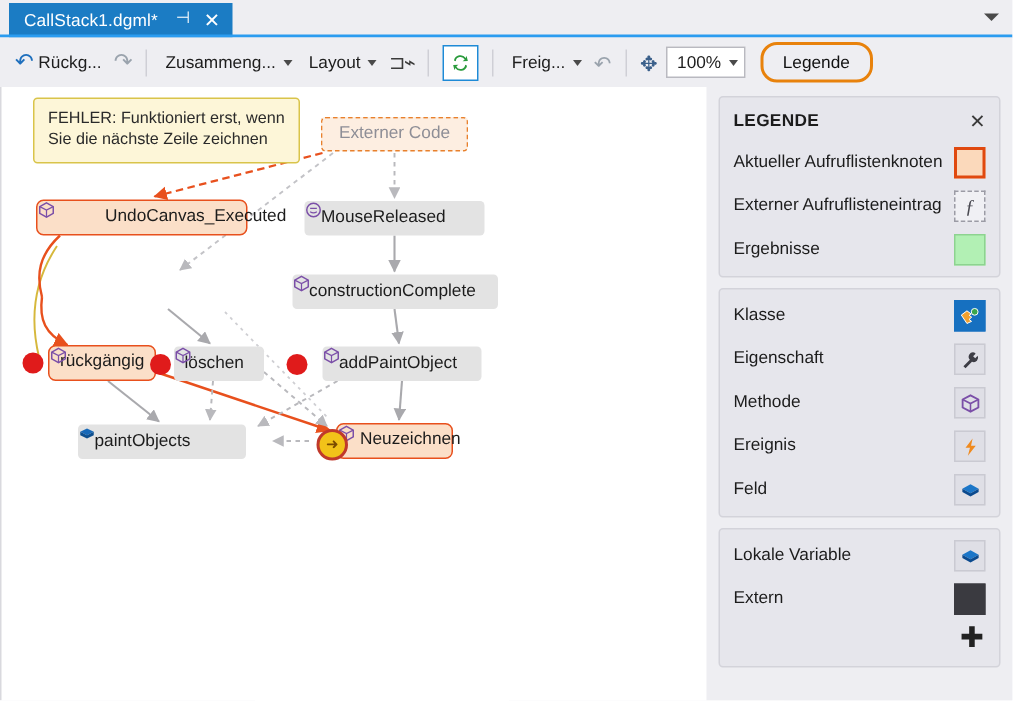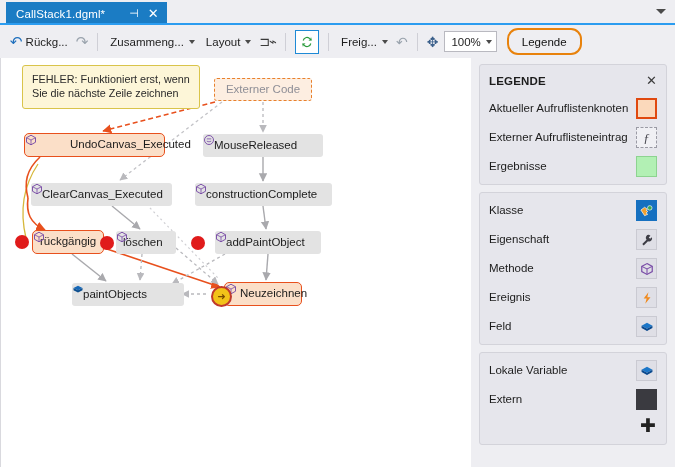--- a/index.html
+++ b/index.html
@@ -19,21 +19,21 @@
     background:#eeeef2;
   }
   .tab{
     position:absolute;left:6px;top:2px;height:23px;
     background:#1b7cc4;color:#ffffff;
     display:flex;align-items:center;
     padding:0 8px 0 10px;
     font-size:11.5px;
     white-space:nowrap;
   }
-  .tab-title{margin-right:24px;letter-spacing:.1px;}
+  .tab-title{margin-right:12px;letter-spacing:.1px;}
   .tab-pin{
     font-size:11px;color:#ffffff;margin-right:9px;
     display:inline-block;line-height:1;
     transform:translateY(-0.5px);
   }
   .tab-close{font-size:13px;color:#ffffff;line-height:1;font-weight:400;}
   .strip-rule{
     position:absolute;left:0;top:23px;width:675px;height:2px;background:#2b9cf0;
   }
   .chev-down{
@@ -312,29 +312,20 @@
     <div class="node plain" style="left:203px;top:76px;width:120px;">
       <span class="node-ico">
         <svg width="12" height="12" viewBox="0 0 16 16">
             <circle cx="8" cy="8" r="6" fill="none" stroke="#7b4fa8" stroke-width="1.3"></circle>
             <path d="M5 6.5h6M5 9.5q3 2 6 0" stroke="#7b4fa8" stroke-width="1.1" fill="none"></path>
           </svg>
       </span>
       <span class="node-label">MouseReleased</span>
     </div>
 
-    <div class="node plain" style="left:31px;top:125px;width:141px;">
-      <span class="node-ico">
-        <svg width="12" height="12" viewBox="0 0 16 16">
-            <path d="M8 1.6 14 5v6L8 14.4 2 11V5z" fill="none" stroke="#7b4fa8" stroke-width="1.3"></path>
-            <path d="M2 5l6 3 6-3M8 8v6.4" stroke="#7b4fa8" stroke-width="1.1" fill="none"></path>
-          </svg>
-      </span>
-      <span class="node-label">ClearCanvas_Executed</span>
-    </div>
 
     <div class="node plain" style="left:195px;top:125px;width:137px;">
       <span class="node-ico">
         <svg width="12" height="12" viewBox="0 0 16 16">
             <path d="M8 1.6 14 5v6L8 14.4 2 11V5z" fill="none" stroke="#7b4fa8" stroke-width="1.3"></path>
             <path d="M2 5l6 3 6-3M8 8v6.4" stroke="#7b4fa8" stroke-width="1.1" fill="none"></path>
           </svg>
       </span>
       <span class="node-label">constructionComplete</span>
     </div>
@@ -362,21 +353,21 @@
     <div class="node plain" style="left:215px;top:173px;width:106px;">
       <span class="node-ico">
         <svg width="12" height="12" viewBox="0 0 16 16">
             <path d="M8 1.6 14 5v6L8 14.4 2 11V5z" fill="none" stroke="#7b4fa8" stroke-width="1.3"></path>
             <path d="M2 5l6 3 6-3M8 8v6.4" stroke="#7b4fa8" stroke-width="1.1" fill="none"></path>
           </svg>
       </span>
       <span class="node-label">addPaintObject</span>
     </div>
 
-    <div class="node plain" style="left:72px;top:225px;width:112px;">
+    <div class="node plain" style="left:52px;top:225px;width:112px;">
       <span class="node-ico">
         <svg width="12" height="12" viewBox="0 0 16 16">
             <path d="M2 6.5 8 3.5l6 3-6 3z" fill="#1668b8"></path>
             <path d="M2 6.5v3l6 3 6-3v-3l-6 3z" fill="#0d4f8f"></path>
           </svg>
       </span>
       <span class="node-label">paintObjects</span>
     </div>
 
     <div class="node current" style="left:224px;top:224px;width:78px;">

